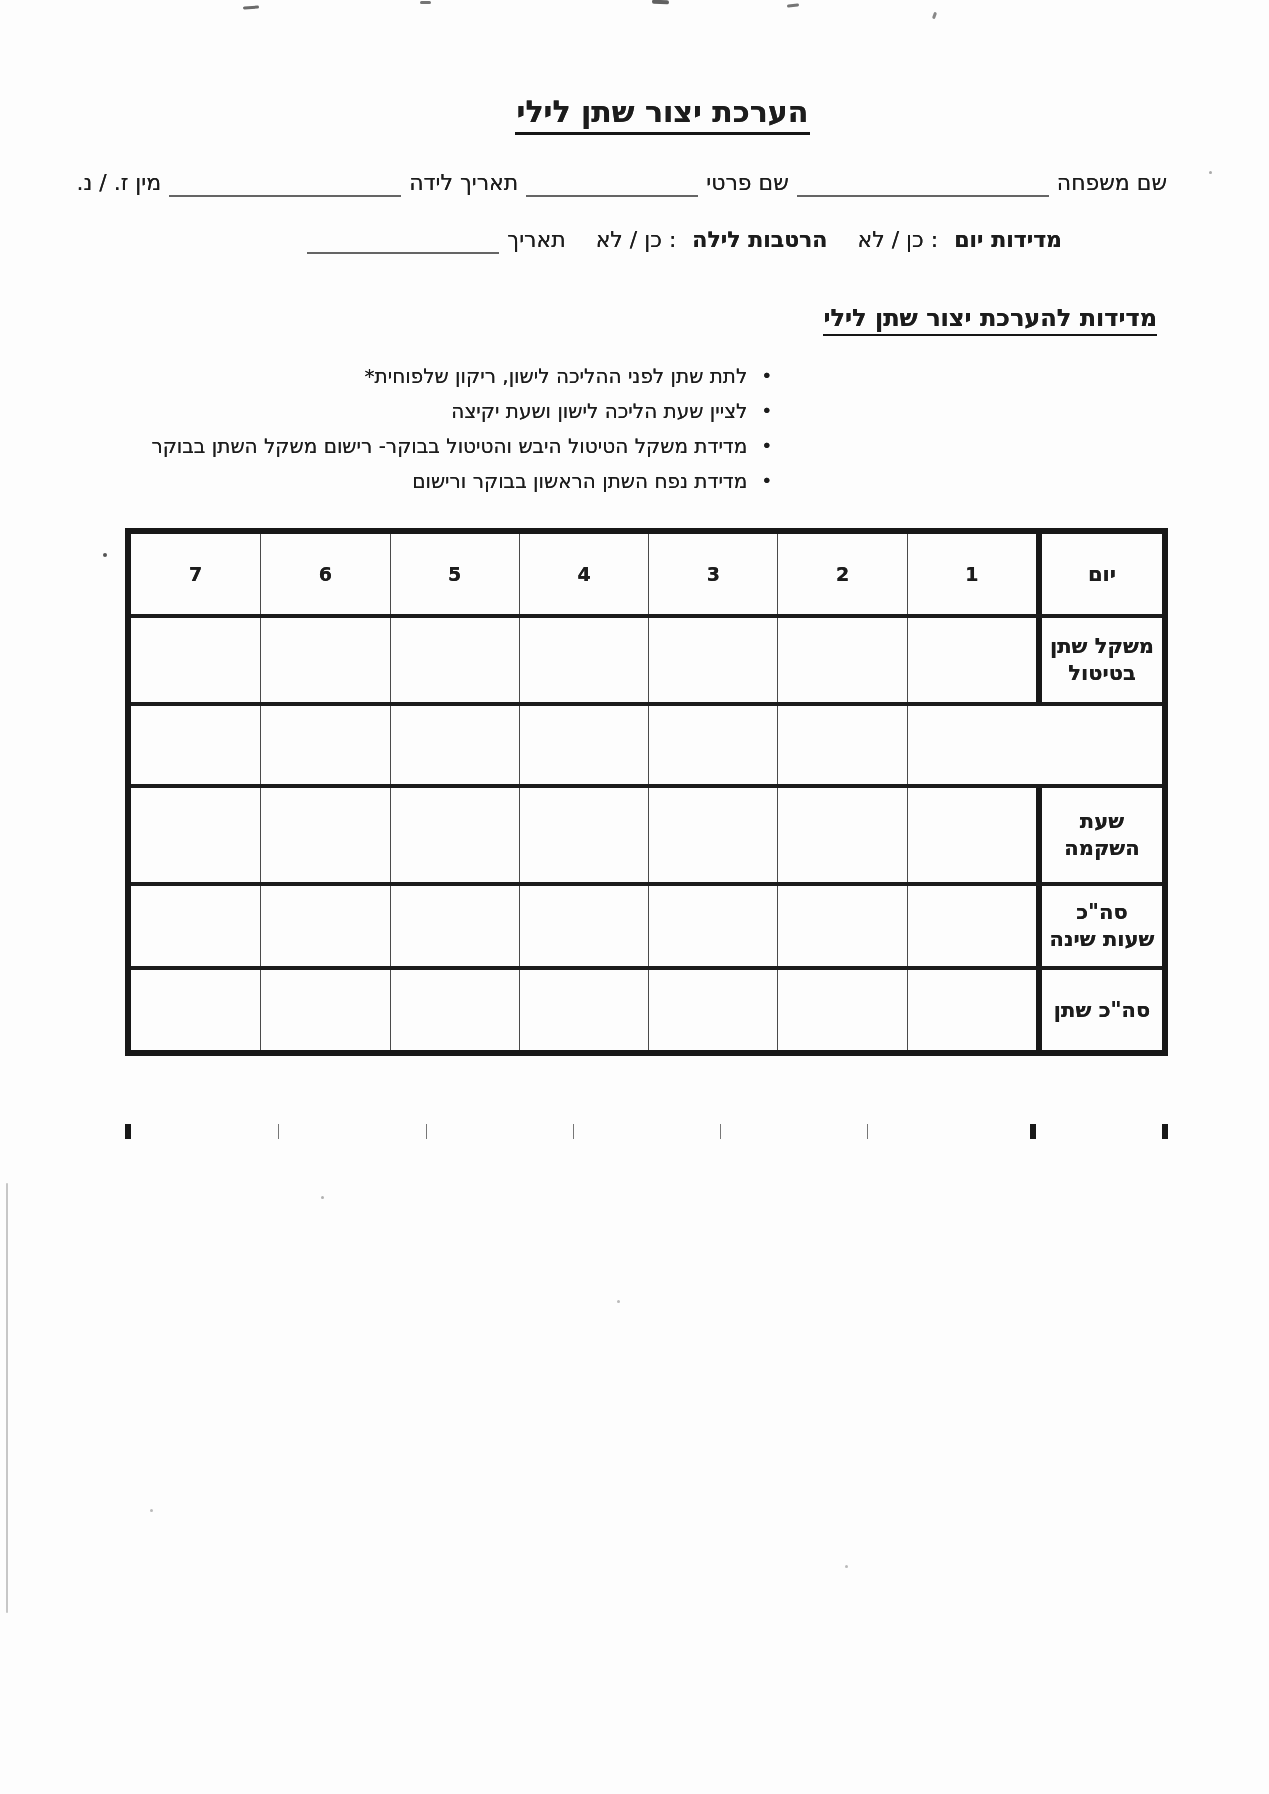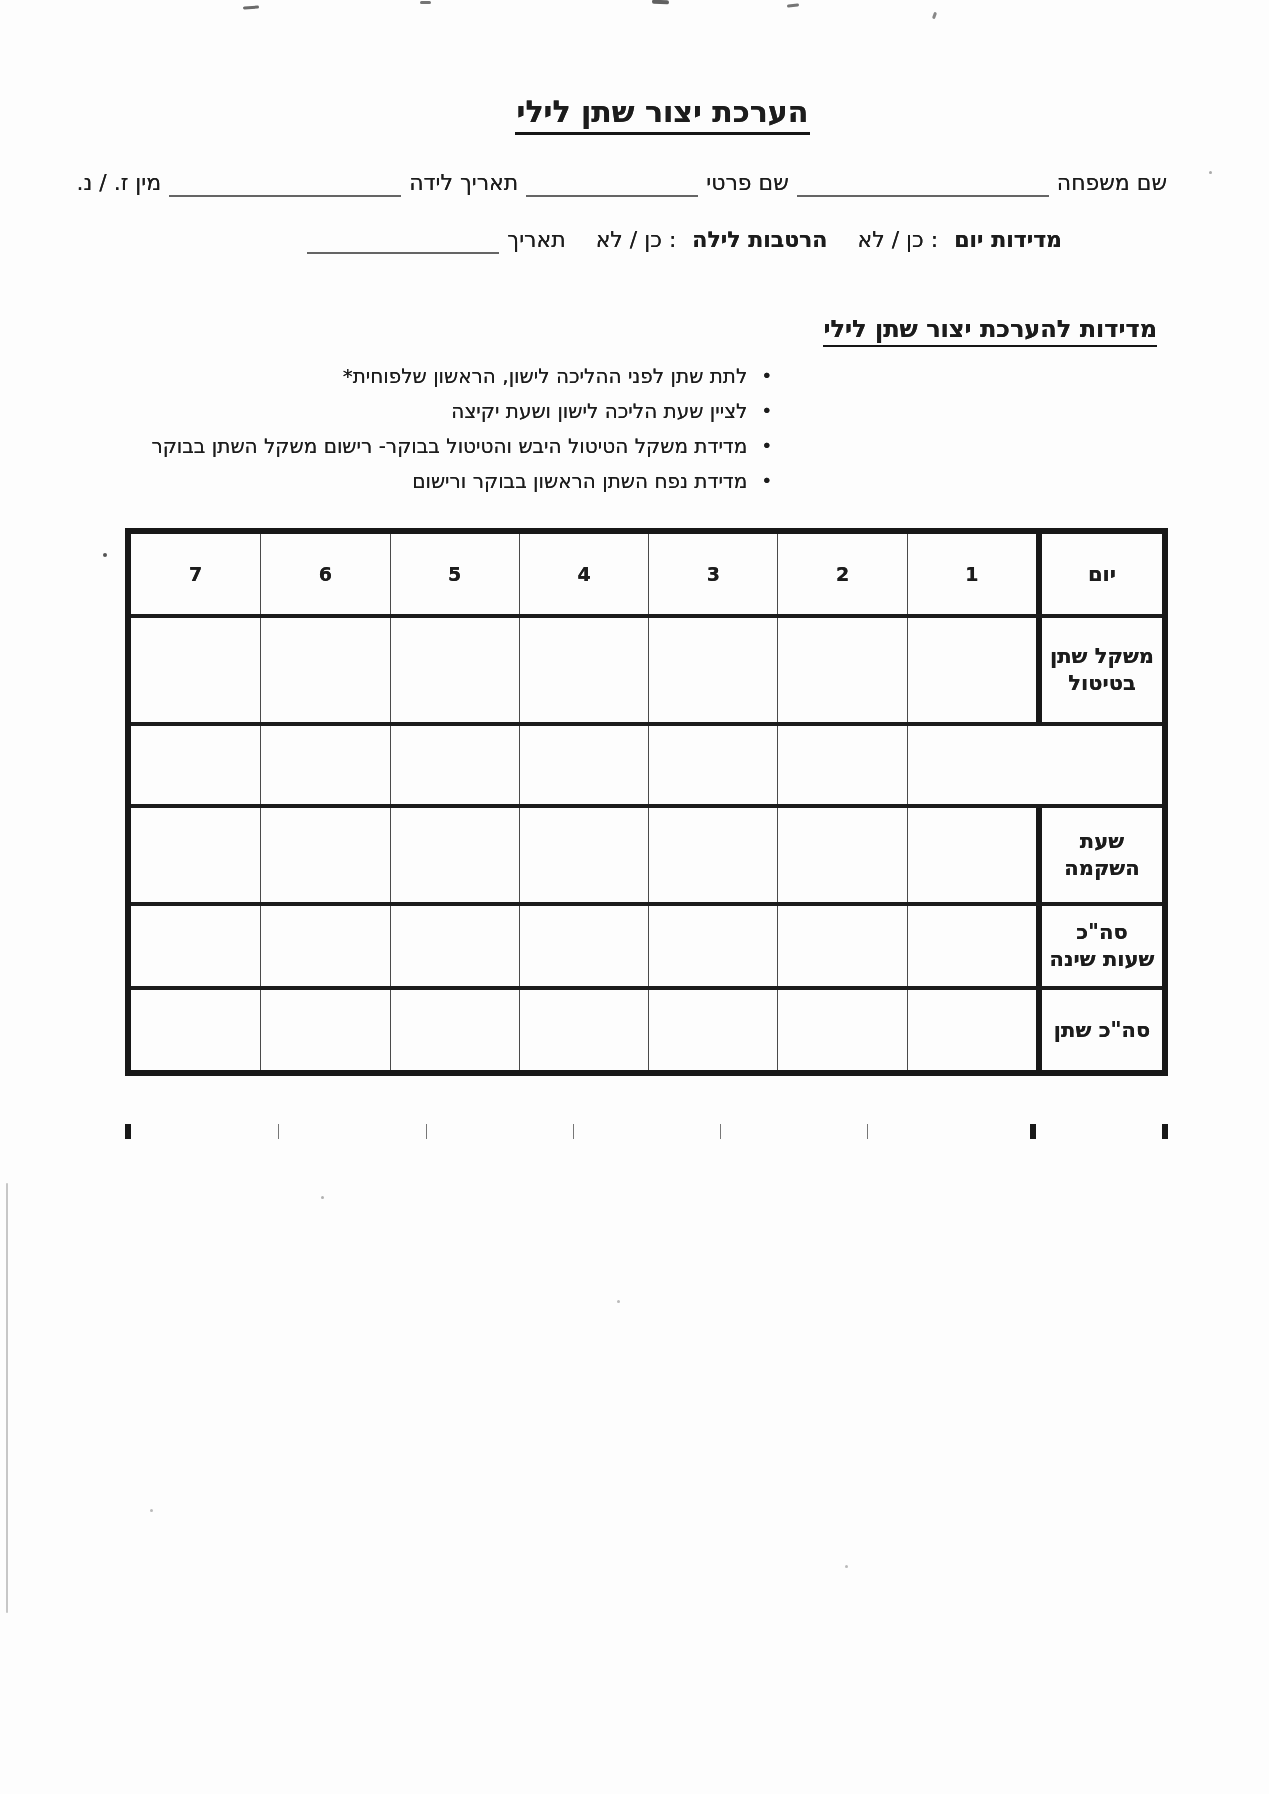--- a/index.html
+++ b/index.html
@@ -44,21 +44,21 @@
     display: inline-block; height: 24px;
     border-bottom: 2px solid #4a4a4a;
     margin: 0 8px;
     opacity: .85;
   }
   .gap-s { display:inline-block; width: 16px; }
   .gap-m { display:inline-block; width: 30px; }
 
   
   .section-heading {
-    position: absolute; top: 315px; right: 112px;
+    position: absolute; top: 304px; right: 112px;
   }
   .section-heading span {
     display: inline-block;
     font-size: 24px; font-weight: bold;
     border-bottom: 2.5px solid #161616;
     padding-bottom: 2px;
   }
 
   
   .bullets {
@@ -87,21 +87,21 @@
   }
   .t-cell:first-child { border-left: none; }
   .t-cell.label-col {
     border-left: 6px solid #181818;
     direction: rtl; text-align: center;
     font-weight: bold; font-size: 21px; line-height: 27px;
     padding: 8px 5px;
   }
   .t-row.header { height: 84px; }
   .t-row.r1 { height: 86px; }
-  .t-row.r2 { height: 108px; }
+  .t-row.r2 { height: 88px; }
   .t-row.r3 { height: 82px; }
   .t-row.r4 { height: 98px; }
   .t-row.r5 { height: 84px; }
   .t-row.r6 { height: 80px; }
   .day-num { font-weight: bold; font-size: 19px; }
 
   .table-strip {
     position: absolute; top: 1124px; left: 125px; width: 1043px; height: 15px;
     border-left: 6px solid #181818; border-right: 6px solid #181818;
   }
@@ -158,21 +158,21 @@
     <span class="f-label">תאריך</span>
     <span class="blank-line" style="width:192px;"></span>
   </div>
 
   <div class="section-heading he ink">
     <span>מדידות להערכת יצור שתן לילי</span>
   </div>
 
   <div class="bullets he ink">
     <div class="bullet-item">
-      <span class="bullet-dot">•</span><span>לתת שתן לפני ההליכה לישון, הראשון שלפוחית*</span>
+      <span class="bullet-dot">•</span><span>לתת שתן לפני ההליכה לישון, ריקון שלפוחית*</span>
     </div>
     <div class="bullet-item">
       <span class="bullet-dot">•</span><span>לציין שעת הליכה לישון ושעת יקיצה</span>
     </div>
     <div class="bullet-item">
       <span class="bullet-dot">•</span><span>מדידת משקל הטיטול היבש והטיטול בבוקר- רישום משקל השתן בבוקר</span>
     </div>
     <div class="bullet-item">
       <span class="bullet-dot">•</span><span>מדידת נפח השתן הראשון בבוקר ורישום</span>
     </div>

